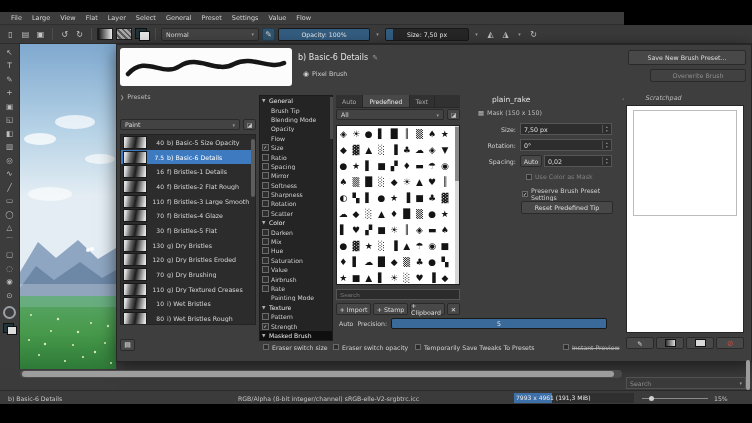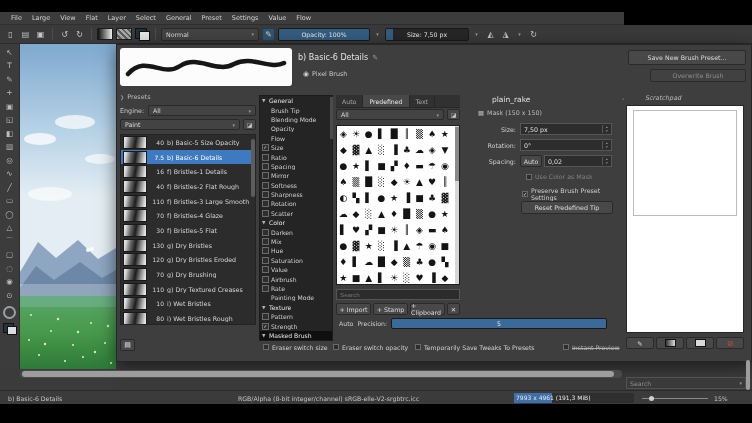--- a/index.html
+++ b/index.html
@@ -303,27 +303,20 @@
         <span class="engine-dot">◉</span>
         <span>Pixel Brush</span>
       </div>
       <div class="btn save-btn">Save New Brush Preset...</div>
       <div class="btn overwrite-btn">Overwrite Brush</div>
 
       <div class="presets-panel">
         <div class="p-header">
           <span class="chev">❯</span>
           <span>Presets</span>
-        </div>
-        <div class="p-engine">
-          <span>Engine:</span>
-          <div class="combo">
-            <span>All</span>
-            <span class="car">▾</span>
-          </div>
         </div>
         <div class="p-filter">
           <div class="combo">
             <span>Paint</span>
             <span class="car">▾</span>
           </div>
           <div class="btn tagbtn">
             <span>◪</span>
           </div>
         </div>

